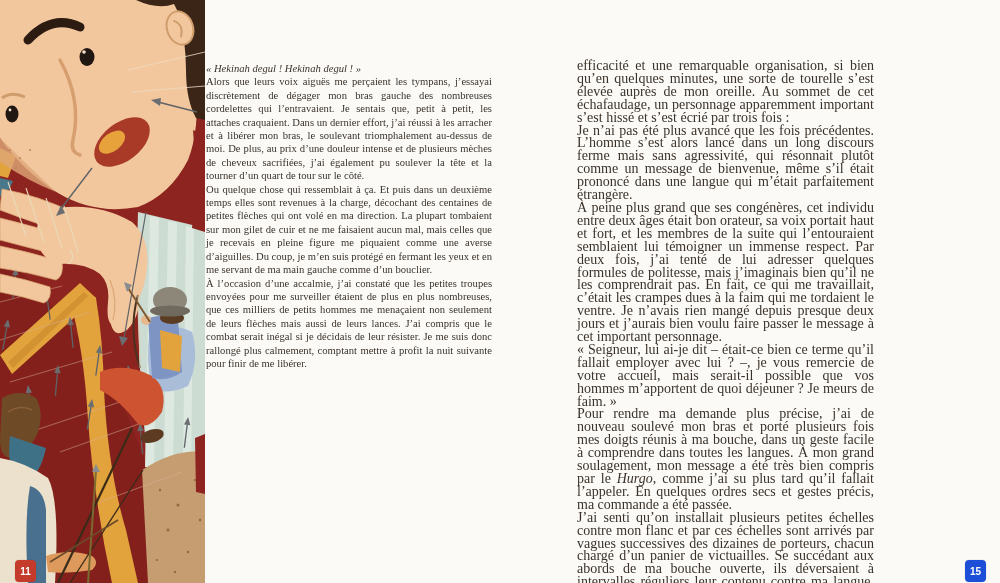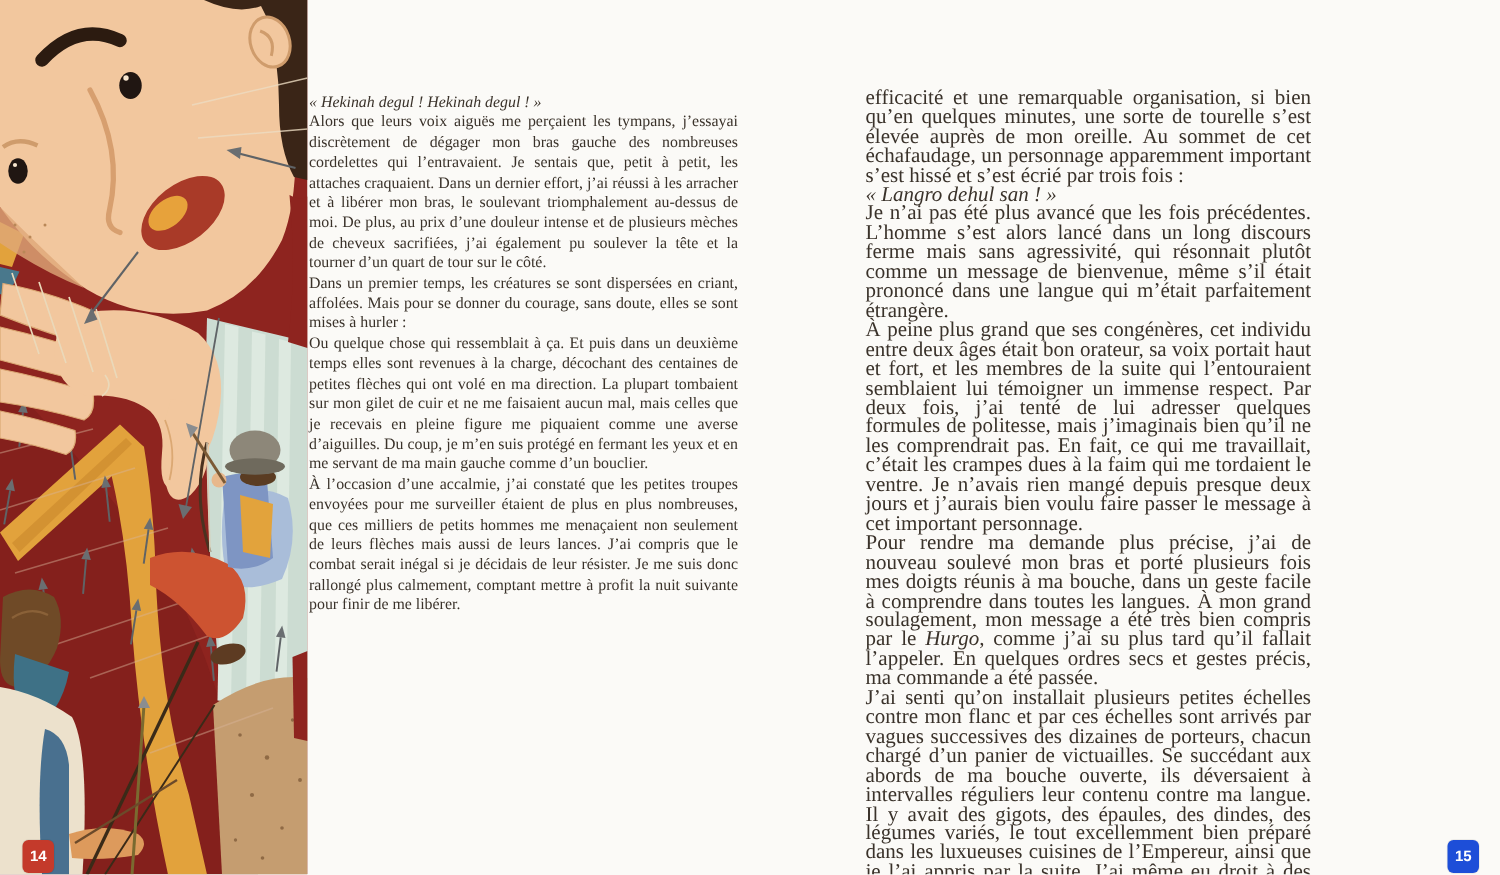--- a/index.html
+++ b/index.html
@@ -204,30 +204,29 @@
         <line x1="88" y1="583" x2="96" y2="470" stroke="#7a6a30" stroke-width="2"></line>
         <polygon points="96,464 92,472 100,472" fill="#8a8d90"></polygon>
         <line x1="50" y1="562" x2="118" y2="520" stroke="#6b4a2a" stroke-width="1.6"></line>
       </g>
     </svg>
   </div>
 
   <div id="left-col" class="textcol">
       <p><span class="it">« Hekinah degul !  Hekinah degul ! »</span></p>
       <p><span>Alors que leurs voix aiguës me perçaient les tympans, j’essayai discrètement de dégager mon bras gauche des nombreuses cordelettes qui l’entravaient. Je sentais que, petit à petit, les attaches craquaient. Dans un dernier effort, j’ai réussi à les arracher et à libérer mon bras, le soulevant triomphalement au-dessus de moi. De plus, au prix d’une douleur intense et de plusieurs mèches de cheveux sacrifiées, j’ai également pu soulever la tête et la tourner d’un quart de tour sur le côté.</span></p>
-      <p><span>Dans un premier temps, les créatures se sont dispersées en criant, affolées. Mais pour se donner du courage, sans doute, elles se sont mises à hurler :</span></p>
       <p><span>Ou quelque chose qui ressemblait à ça. Et puis dans un deuxième temps elles sont revenues à la charge, décochant des centaines de petites flèches qui ont volé en ma direction. La plupart tombaient sur mon gilet de cuir et ne me faisaient aucun mal, mais celles que je recevais en pleine figure me piquaient comme une averse d’aiguilles. Du coup, je m’en suis protégé en fermant les yeux et en me servant de ma main gauche comme d’un bouclier.</span></p>
       <p><span>À l’occasion d’une accalmie, j’ai constaté que les petites troupes envoyées pour me surveiller étaient de plus en plus nombreuses, que ces milliers de petits hommes me menaçaient non seulement de leurs flèches mais aussi de leurs lances. J’ai compris que le combat serait inégal si je décidais de leur résister. Je me suis donc rallongé plus calmement, comptant mettre à profit la nuit suivante pour finir de me libérer.</span></p>
     </div>
 
   <div id="right-col" class="textcol">
       <p><span>efficacité et une remarquable organisation, si bien qu’en quelques minutes, une sorte de tourelle s’est élevée auprès de mon oreille. Au sommet de cet échafaudage, un personnage apparemment important s’est hissé et s’est écrié par trois fois :</span></p>
-      <p><span class="it">« Langro dehul san ! »</span></p>
       <p><span>Je n’ai pas été plus avancé que les fois précédentes. L’homme s’est alors lancé dans un long discours ferme mais sans agressivité, qui résonnait plutôt comme un message de bienvenue, même s’il était prononcé dans une langue qui m’était parfaitement étrangère.</span></p>
       <p><span>À peine plus grand que ses congénères, cet individu entre deux âges était bon orateur, sa voix portait haut et fort, et les membres de la suite qui l’entouraient semblaient lui témoigner un immense respect. Par deux fois, j’ai tenté de lui adresser quelques formules de politesse, mais j’imaginais bien qu’il ne les comprendrait pas. En fait, ce qui me travaillait, c’était les crampes dues à la faim qui me tordaient le ventre. Je n’avais rien mangé depuis presque deux jours et j’aurais bien voulu faire passer le message à cet important personnage.</span></p>
+      <p><span>« Seigneur, lui ai-je dit – était-ce bien ce terme qu’il fallait employer avec lui ? –, je vous remercie de votre accueil, mais serait-il possible que vos hommes m’apportent de quoi déjeuner ? Je meurs de faim. »</span></p>
       <p><span>Pour rendre ma demande plus précise, j’ai de nouveau soulevé mon bras et porté plusieurs fois mes doigts réunis à ma bouche, dans un geste facile à comprendre dans toutes les langues. À mon grand soulagement, mon message a été très bien compris par le </span><span class="it">Hurgo</span><span>, comme j’ai su plus tard qu’il fallait l’appeler. En quelques ordres secs et gestes précis, ma commande a été passée.</span></p>
       <p><span>J’ai senti qu’on installait plusieurs petites échelles contre mon flanc et par ces échelles sont arrivés par vagues successives des dizaines de porteurs, chacun chargé d’un panier de victuailles. Se succédant aux abords de ma bouche ouverte, ils déversaient à intervalles réguliers leur contenu contre ma langue. Il y avait des gigots, des épaules, des dindes, des légumes variés, le tout excellemment bien préparé dans les luxueuses cuisines de l’Empereur, ainsi que je l’ai appris par la suite. J’ai même eu droit à des dizaines de</span></p>
     </div>
 
-  <div id="badge-left" class="badge" style="background: rgb(196, 58, 43);">14</div>
+  <div id="badge-left" class="badge" style="background: rgb(196, 58, 43);">11</div>
   <div id="badge-right" class="badge" style="background: #1d4ed8;">15</div>
 
 </div>
 
 </body></html>

